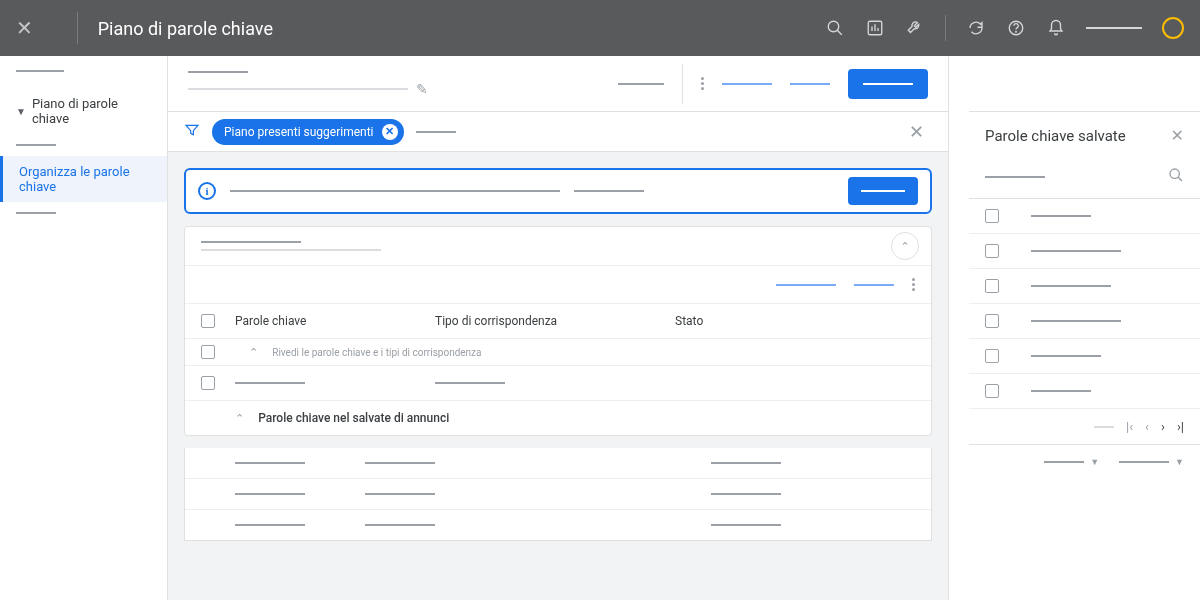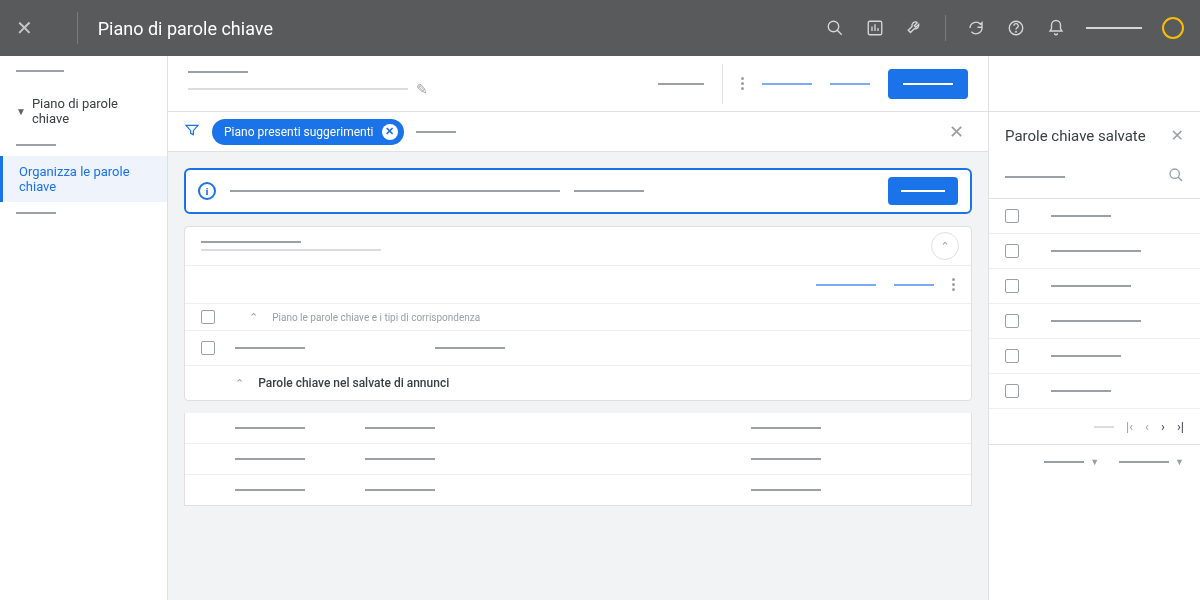--- a/index.html
+++ b/index.html
@@ -81,21 +81,21 @@
 .chev { color: #9aa0a6; font-size: 11px; cursor: pointer; }
 .sugg-txt .t1 { font-size: 12px; font-weight: 500; color: #3c4043; }
 .sugg-txt .t2 { font-size: 10px; color: #9aa0a6; }
 .in-group { padding: 10px 16px; border-top: 1px solid #eee; display: flex; align-items: center; gap: 14px; padding-left: 50px; }
 .in-group-txt { font-size: 12px; font-weight: 500; }
 .gen-rows { background: #fff; border: 1px solid #e0e0e0; border-top: none; }
 .gen-row { display: flex; align-items: center; padding: 14px 50px; border-top: 1px solid #eee; gap: 60px; }
 .gen-row:first-child { border-top: none; }
 
 
-.panel { width: 212px; background: #fff; border-left: 1px solid #e0e0e0; display: flex; flex-direction: column; }
+.panel { width: 252px; background: #fff; border-left: 1px solid #e0e0e0; display: flex; flex-direction: column; padding-left: 20px; }
 .panel-spacer { height: 56px; border-bottom: 1px solid #e0e0e0; }
 .panel-head { padding: 14px 16px; display: flex; align-items: center; font-size: 15px; color: #3c4043; }
 .panel-close { margin-left: auto; color: #9aa0a6; font-size: 16px; cursor: pointer; }
 .panel-search { padding: 8px 16px 12px; display: flex; align-items: center; border-bottom: 1px solid #e0e0e0; }
 .panel-search-line { height: 2px; background: #9aa0a6; width: 60px; }
 .panel-search-icon { margin-left: auto; color: #9aa0a6; }
 .p-row { display: flex; align-items: center; padding: 10px 16px; border-bottom: 1px solid #eee; gap: 12px; }
 .pager { padding: 10px 16px; display: flex; align-items: center; justify-content: flex-end; gap: 12px; border-bottom: 1px solid #e0e0e0; }
 .pager-btn { color: #9aa0a6; font-size: 13px; cursor: pointer; }
 .pager-btn.active { color: #3c4043; }
@@ -229,25 +229,31 @@
           </div>
           <div class="card-sub">
             <div class="link-ph" style="width:60px"></div>
             <div class="link-ph" style="width:40px"></div>
             <div class="more-v">
                 <span></span>
                 <span></span>
                 <span></span>
               </div>
           </div>
+          <div class="tbl-head">
+            <div class="chk"></div>
+            <div class="col1 th">Parole chiave</div>
+            <div class="col2 th">Tipo di corrispondenza</div>
+            <div class="col3 th">Stato</div>
+          </div>
           <div class="sugg-row">
             <div class="chk"></div>
             <span class="chev">⌃</span>
             <div class="sugg-txt">
-              <div class="t2">Piano le parole chiave e i tipi di corrispondenza</div>
+              <div class="t2">Rivedi le parole chiave e i tipi di corrispondenza</div>
             </div>
           </div>
           <div class="tbl-row">
             <div class="chk"></div>
             <div class="col1">
                 <div class="tb-ph" style="width:70px;background:#9aa0a6"></div>
               </div>
             <div class="col2">
                 <div class="tb-ph" style="width:70px;background:#9aa0a6"></div>
               </div>

